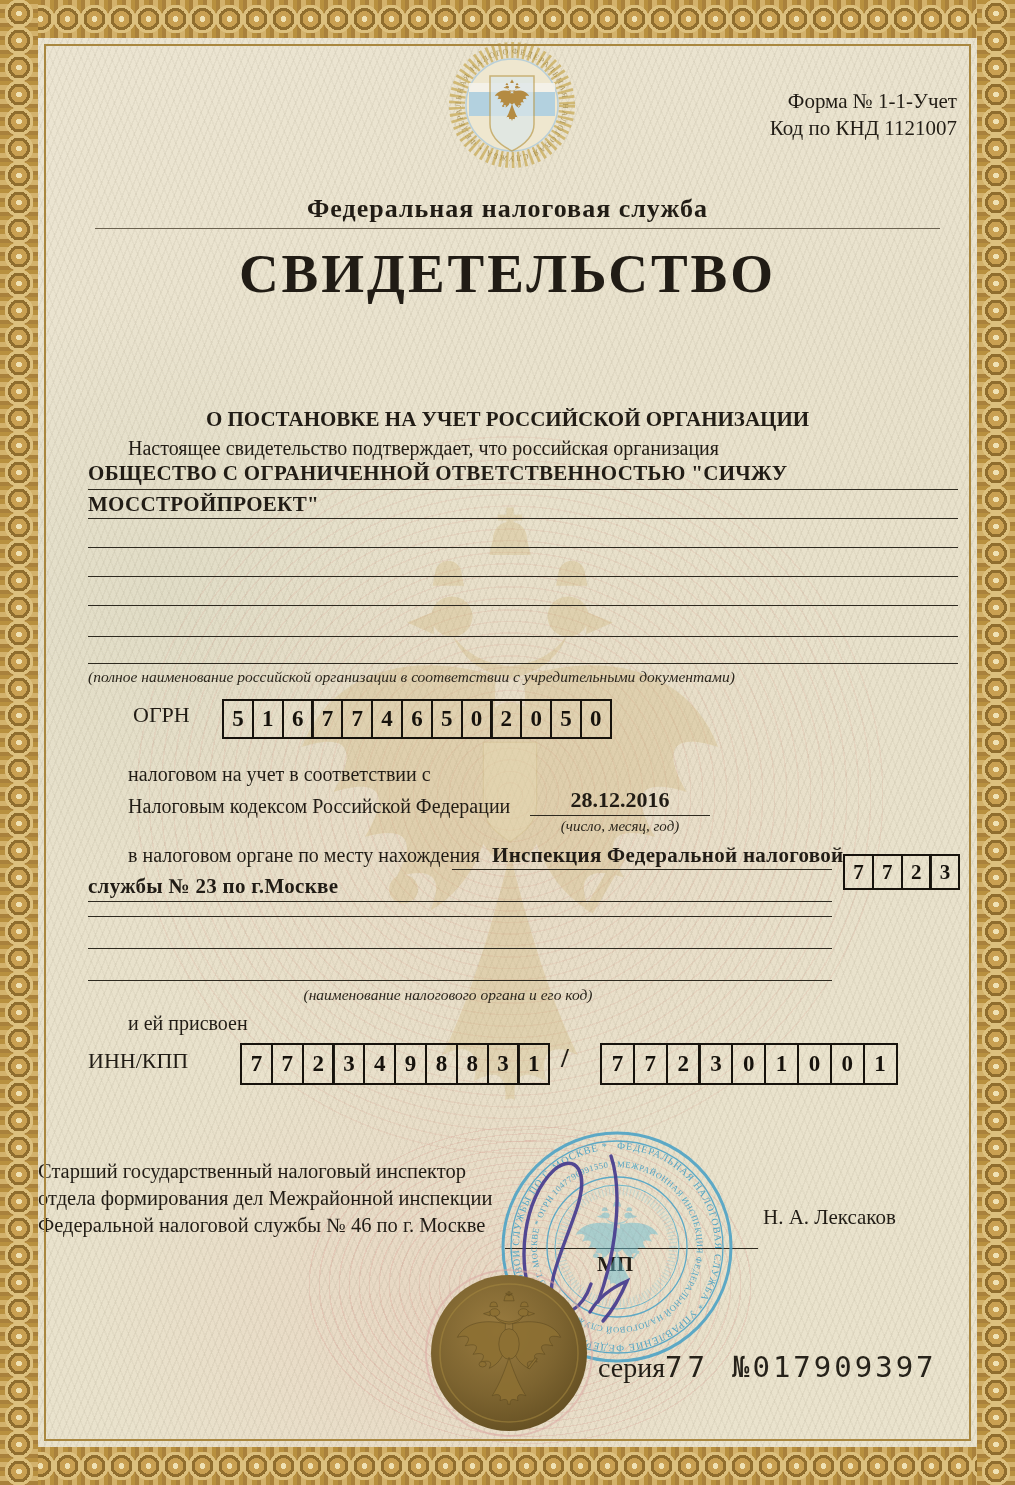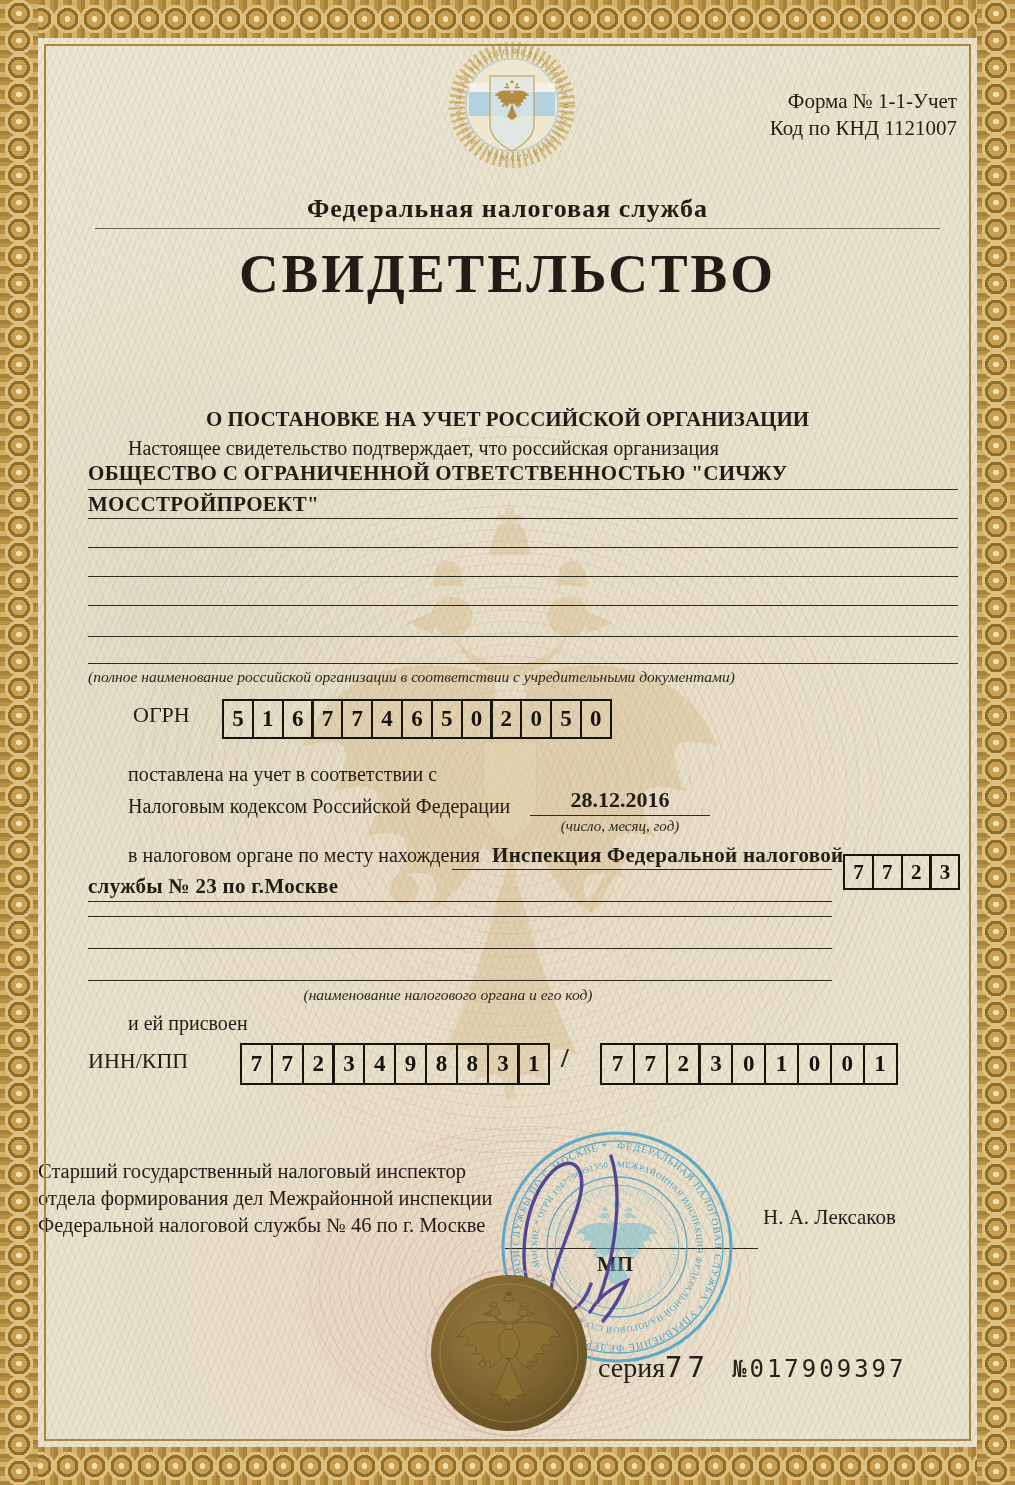--- a/index.html
+++ b/index.html
@@ -59,21 +59,21 @@
   .kpp-row .digit-cell{width:31px;height:38px;font-size:23px;}
   .date-val{top:787px;left:535px;width:170px;text-align:center;font-weight:bold;font-size:22px;}
   .slash{top:1042px;left:561px;font-weight:bold;font-size:28px;}
   .sign-block{left:38px;top:1158px;font-size:20.5px;line-height:27px;}
   .sig-rule{top:1248px;left:505px;width:253px;border-top:1.3px solid #2e2a20;}
   .mp{left:597px;top:1252px;font-weight:bold;font-size:21px;z-index:2;}
   .sig-name{left:763px;top:1205px;font-size:21px;}
   .series-row{left:598px;top:1350px;display:flex;align-items:baseline;z-index:5;}
   .series-label{font-weight:normal;font-size:28px;}
   .series-val{font-family:"DejaVu Sans Mono","Liberation Mono",monospace;font-size:29px;letter-spacing:5px;margin-right:22px;color:#26221a;}
-  .series-num{font-family:"DejaVu Sans Mono","Liberation Mono",monospace;font-size:24px;letter-spacing:3px;color:#26221a;}
+  .series-num{font-family:"DejaVu Sans Mono","Liberation Mono",monospace;font-size:29px;letter-spacing:3px;color:#26221a;}
   .wm{position:absolute;left:268px;top:498px;width:484px;height:664px;z-index:0;}
   .emblem{position:absolute;left:433px;top:38px;width:158px;height:136px;z-index:2;}
   .stamp{position:absolute;left:492px;top:1122px;width:250px;height:250px;z-index:3;}
   .seal{position:absolute;left:424px;top:1268px;width:170px;height:170px;z-index:4;}
 </style>
 </head>
 <body>
 
 <div class="paper">
 
@@ -162,21 +162,21 @@
       <span class="digit-cell">4</span>
       <span class="digit-cell">6</span>
       <span class="digit-cell">5</span>
       <span class="digit-cell">0</span>
       <span class="digit-cell">2</span>
       <span class="digit-cell">0</span>
       <span class="digit-cell">5</span>
       <span class="digit-cell">0</span>
     </div>
 
-  <div class="abs t20" style="left:88px;top:763px">поставлена на учет в соответствии с</div>
+  <div class="abs t20" style="left:88px;top:763px">налоговом на учет в соответствии с</div>
   <div class="abs t20" style="left:88px;top:795px">Налоговым кодексом Российской Федерации</div>
   <div class="abs date-val">28.12.2016</div>
   <div class="rule" style="top:815px;left:530px;width:180px;border-top-width:1.3px"></div>
   <div class="abs cap" style="left:512px;top:818px;width:216px;text-align:center;font-size:15px">(число, месяц, год)</div>
 
   <div class="abs t20" style="left:88px;top:843px"><span>в налоговом органе по месту нахождения</span><b class="orgname" style="margin-left:12px">Инспекция Федеральной налоговой</b></div>
   <div class="rule" style="top:869px;left:452px;width:380px;border-top-width:1.3px"></div>
   <div class="abs orgname" style="left:88px;top:874px">службы № 23 по г.Москве</div>
   <div class="rule" style="top:901px;left:88px;width:744px;border-top-width:1.3px"></div>
   <div class="digit-row code-row" style="left:843px;top:854px">

